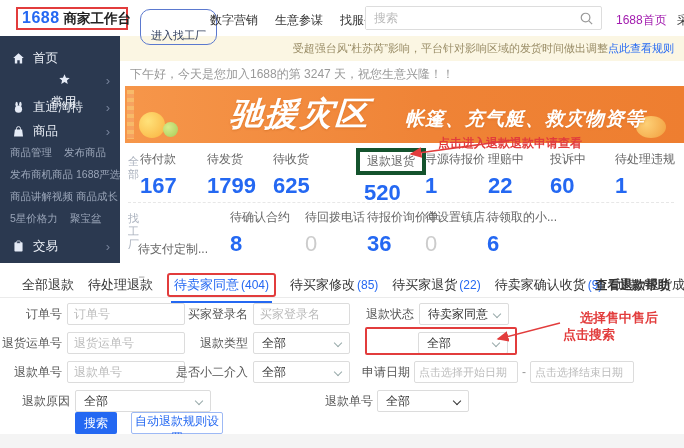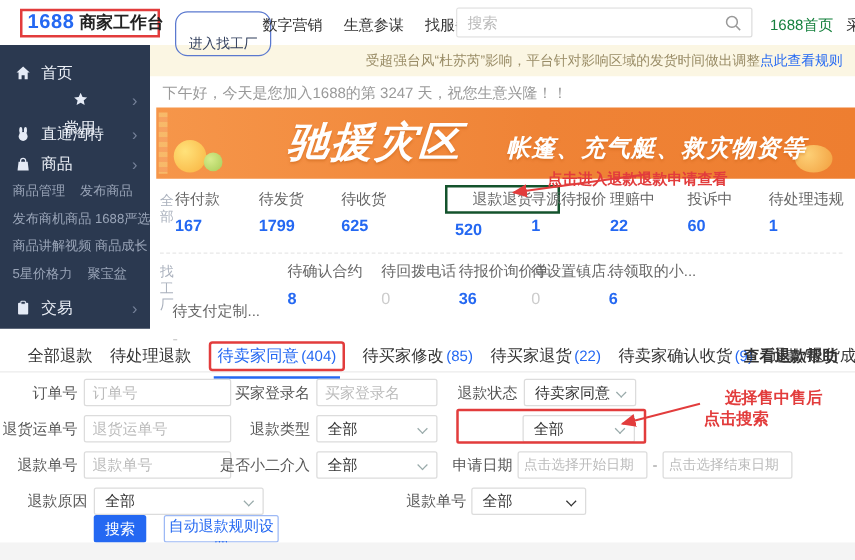--- a/index.html
+++ b/index.html
@@ -13,21 +13,21 @@
   .logo { position:absolute; left:22px; top:9px; display:flex; align-items:baseline; gap:4px; white-space:nowrap; }
   .logo-num { color:#2468f2; font-weight:800; font-size:16px; letter-spacing:.5px; }
   .logo-txt { color:#222; font-weight:700; font-size:13.5px; }
   .pill { position:absolute; left:140px; top:9px; height:18px; line-height:16px; padding:17px 10px; border:1px solid #5b79cf; border-radius:10px; font-size:11px; color:#33405e; white-space:nowrap; }
   .hnav { position:absolute; left:210px; top:12px; display:flex; gap:17px; font-size:12px; color:#333; }
   .hnav span { cursor:pointer; white-space:nowrap; }
   .search { position:absolute; left:365px; top:6px; width:237px; height:24px; border:1px solid #ddd; border-radius:2px; background:#fff; }
   .search input { position:absolute; left:0; top:0; width:210px; height:22px; border:none; outline:none; padding:0 8px; font-size:12px; color:#333; font-family:inherit; }
   .search input::placeholder { color:#bbb; }
   .search svg { position:absolute; right:7px; top:4px; }
-  .home-link { position:absolute; left:616px; top:12px; font-size:12px; color:#15803d; white-space:nowrap; }
+  .home-link { position:absolute; left:616px; top:12px; font-size:12px; color:#a21caf; white-space:nowrap; }
   .clipped-link { position:absolute; left:677px; top:12px; font-size:12px; color:#333; white-space:nowrap; }
 
   
   .notice { position:absolute; left:120px; top:36px; width:564px; height:25px; background:#fbf6e3; display:flex; align-items:center; justify-content:flex-end; padding-right:10px; font-size:11px; color:#998c66; white-space:nowrap; }
   .notice a { color:#2468f2; text-decoration:none; cursor:pointer; }
 
   
   .sidebar { position:absolute; left:0; top:36px; width:120px; height:227px; background:#2b3950; }
   .sb-item { position:absolute; left:12px; right:4px; height:20px; display:flex; align-items:center; gap:8px; color:#edf1f8; font-size:12.5px; cursor:pointer; white-space:nowrap; }
   .sb-item svg { flex:0 0 auto; }
@@ -46,22 +46,22 @@
   .banner-sub { position:absolute; left:280px; top:20px; font-size:19px; font-weight:800; font-style:italic; color:#fff; letter-spacing:1px; text-shadow:0 1px 2px rgba(180,80,0,.3); white-space:nowrap; }
 
   .annot1 { position:absolute; left:438px; top:135px; font-size:12px; font-weight:700; color:#e23c3c; white-space:nowrap; z-index:6; }
   .arrow-svg { position:absolute; z-index:6; overflow:visible; }
 
   
   .vlabel { position:absolute; left:127px; width:13px; font-size:11px; color:#aab1bd; line-height:13px; word-break:break-all; text-align:center; }
   .stat { position:absolute; top:151px; white-space:nowrap; }
   .stat.r2 { top:209px; }
   .s-label { font-size:12px; color:#666; }
-  .s-label.boxed { display:inline-block; border:2px solid #14532d; padding:1px 20px; margin:-3px 0 0 -8px; }
-  .s-value { margin-top:5px; font-size:13px; font-weight:700; color:#2468f2; cursor:pointer; }
+  .s-label.boxed { display:inline-block; border:4px solid #14532d; padding:1px 7px; margin:-3px 0 0 -8px; }
+  .s-value { margin-top:5px; font-size:22px; font-weight:700; color:#2468f2; cursor:pointer; }
   .s-value.muted { color:#ccc; font-weight:400; }
   .dash-div { position:absolute; left:128px; top:202px; width:546px; border-top:1px dashed #e7e7e7; }
 
   
   .tabs { position:absolute; left:0; top:272px; width:684px; height:26px; display:flex; align-items:center; padding-left:22px; gap:14px; border-bottom:1px solid #ebebeb; font-size:13px; color:#333; }
   .tab { position:relative; cursor:pointer; white-space:nowrap; }
   .tab .cnt { color:#2468f2; margin-left:2px; font-size:12px; }
   .tab.active { color:#2468f2; border:2px solid #e23c3c; border-radius:3px; padding:1px 5px; }
   .tab.active .cnt { color:#2468f2; }
   .tab.active::after { content:""; position:absolute; left:2px; right:2px; bottom:-8px; height:2px; background:#2468f2; }

